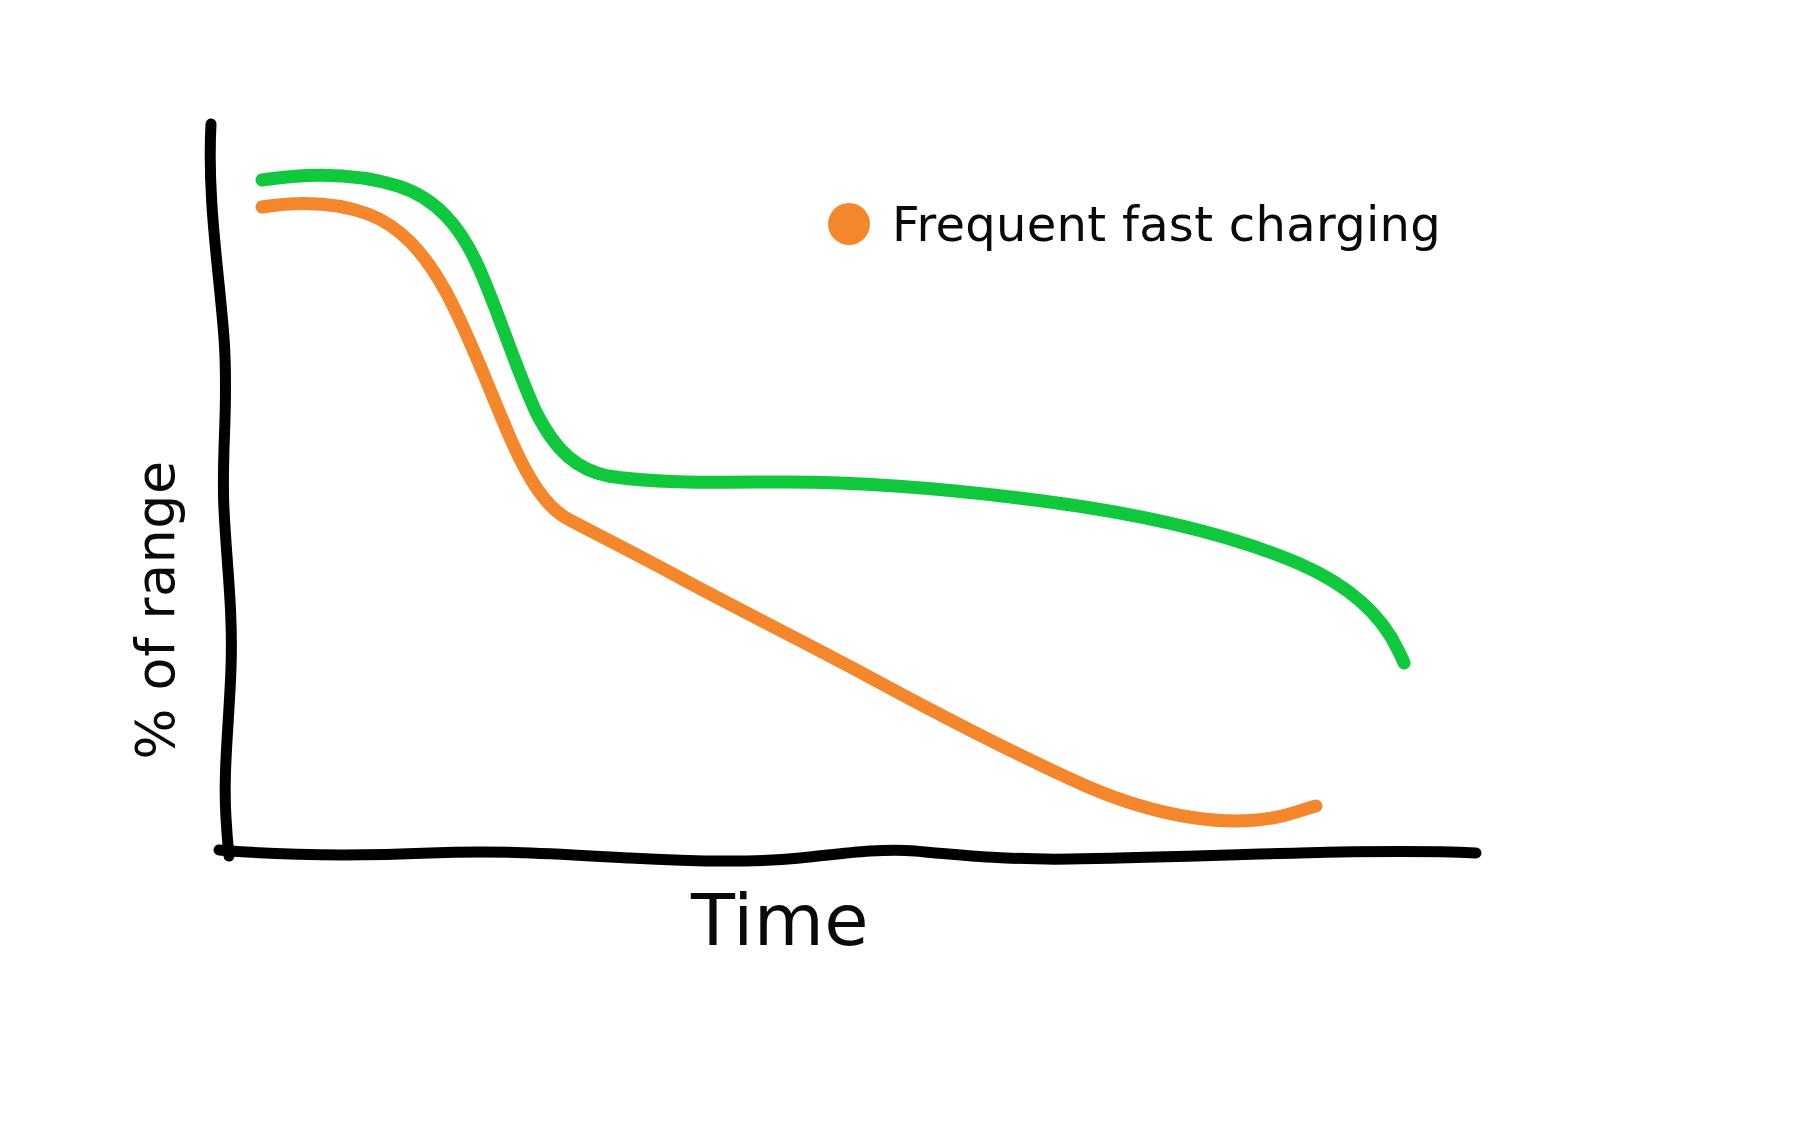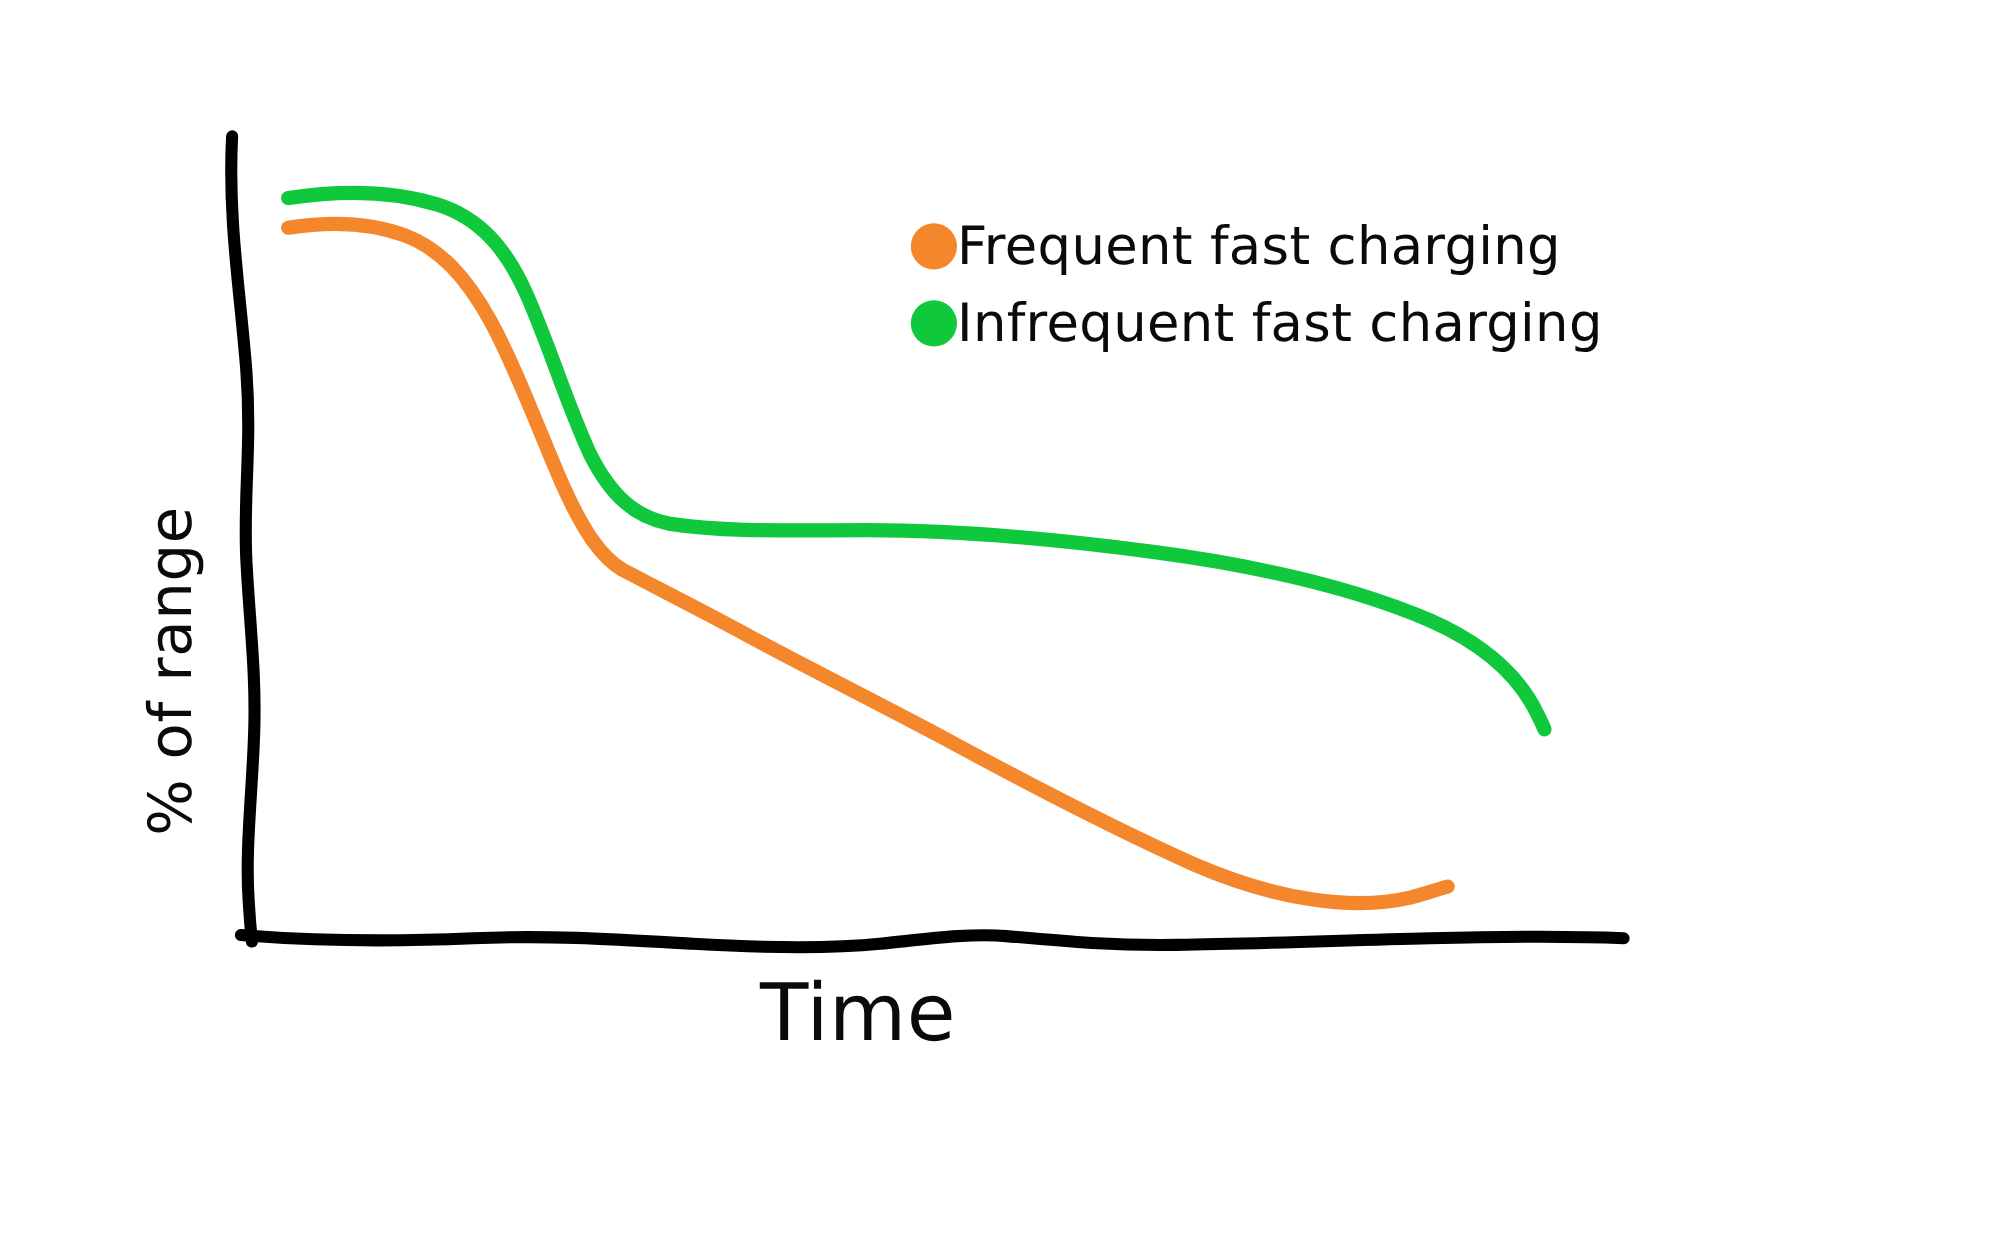--- a/index.html
+++ b/index.html
@@ -91,20 +91,21 @@
     left: 828px;
     top: 198px;
     display: flex;
     flex-direction: column;
     gap: 18px;
     user-select: none;
   }
   .legend-row {
     display: flex;
     align-items: center;
+    gap: 22px;
     height: 52px;
   }
   .legend-swatch {
     width: 42px;
     height: 42px;
     border-radius: 50%;
     flex: 0 0 auto;
   }
   .legend-label {
     font-family: "DejaVu Sans", "Liberation Sans", sans-serif;
@@ -167,20 +168,16 @@
 
   <div id="xlabel-text" class="axis-title">Time</div>
 
   <div id="legend">
 
     <div class="legend-row">
       <span class="legend-swatch" style="background: rgb(244, 134, 44);"></span>
       <span class="legend-label">Frequent fast charging</span>
     </div>
 
-    <div class="legend-row">
-      <span class="legend-swatch" style="background: rgb(15, 200, 60);"></span>
-      <span class="legend-label">Infrequent fast charging</span>
-    </div>
 
   </div>
 
 </div>
 
 </body></html>

